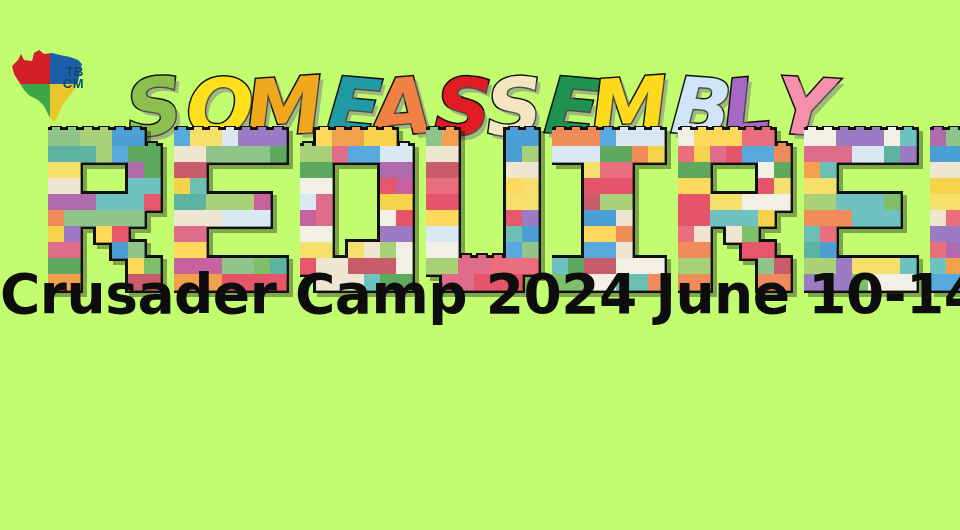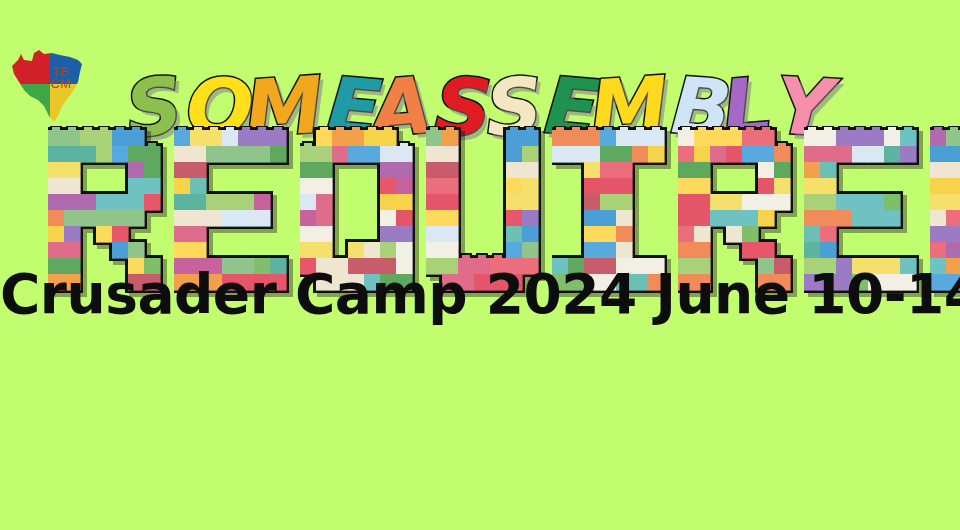--- a/index.html
+++ b/index.html
@@ -28,26 +28,26 @@
     width: 84px;
     height: 80px;
   }
   #logo svg { display: block; width: 84px; height: 80px; }
   #logo .logo-text {
     position: absolute;
     left: 30px;
     top: 22px;
     width: 46px;
     line-height: 0.92;
-    color: #c2410c;
+    color: #0c4a6e;
     font-family: "Liberation Sans", sans-serif;
-    font-weight: 400;
+    font-weight: 700;
     font-size: 13px;
     letter-spacing: 0.5px;
-    text-align: center;
+    text-align: right;
   }
 
   
   #line-some {
     position: absolute;
     left: 0;
     top: 36px;
     width: 960px;
     height: 110px;
   }

